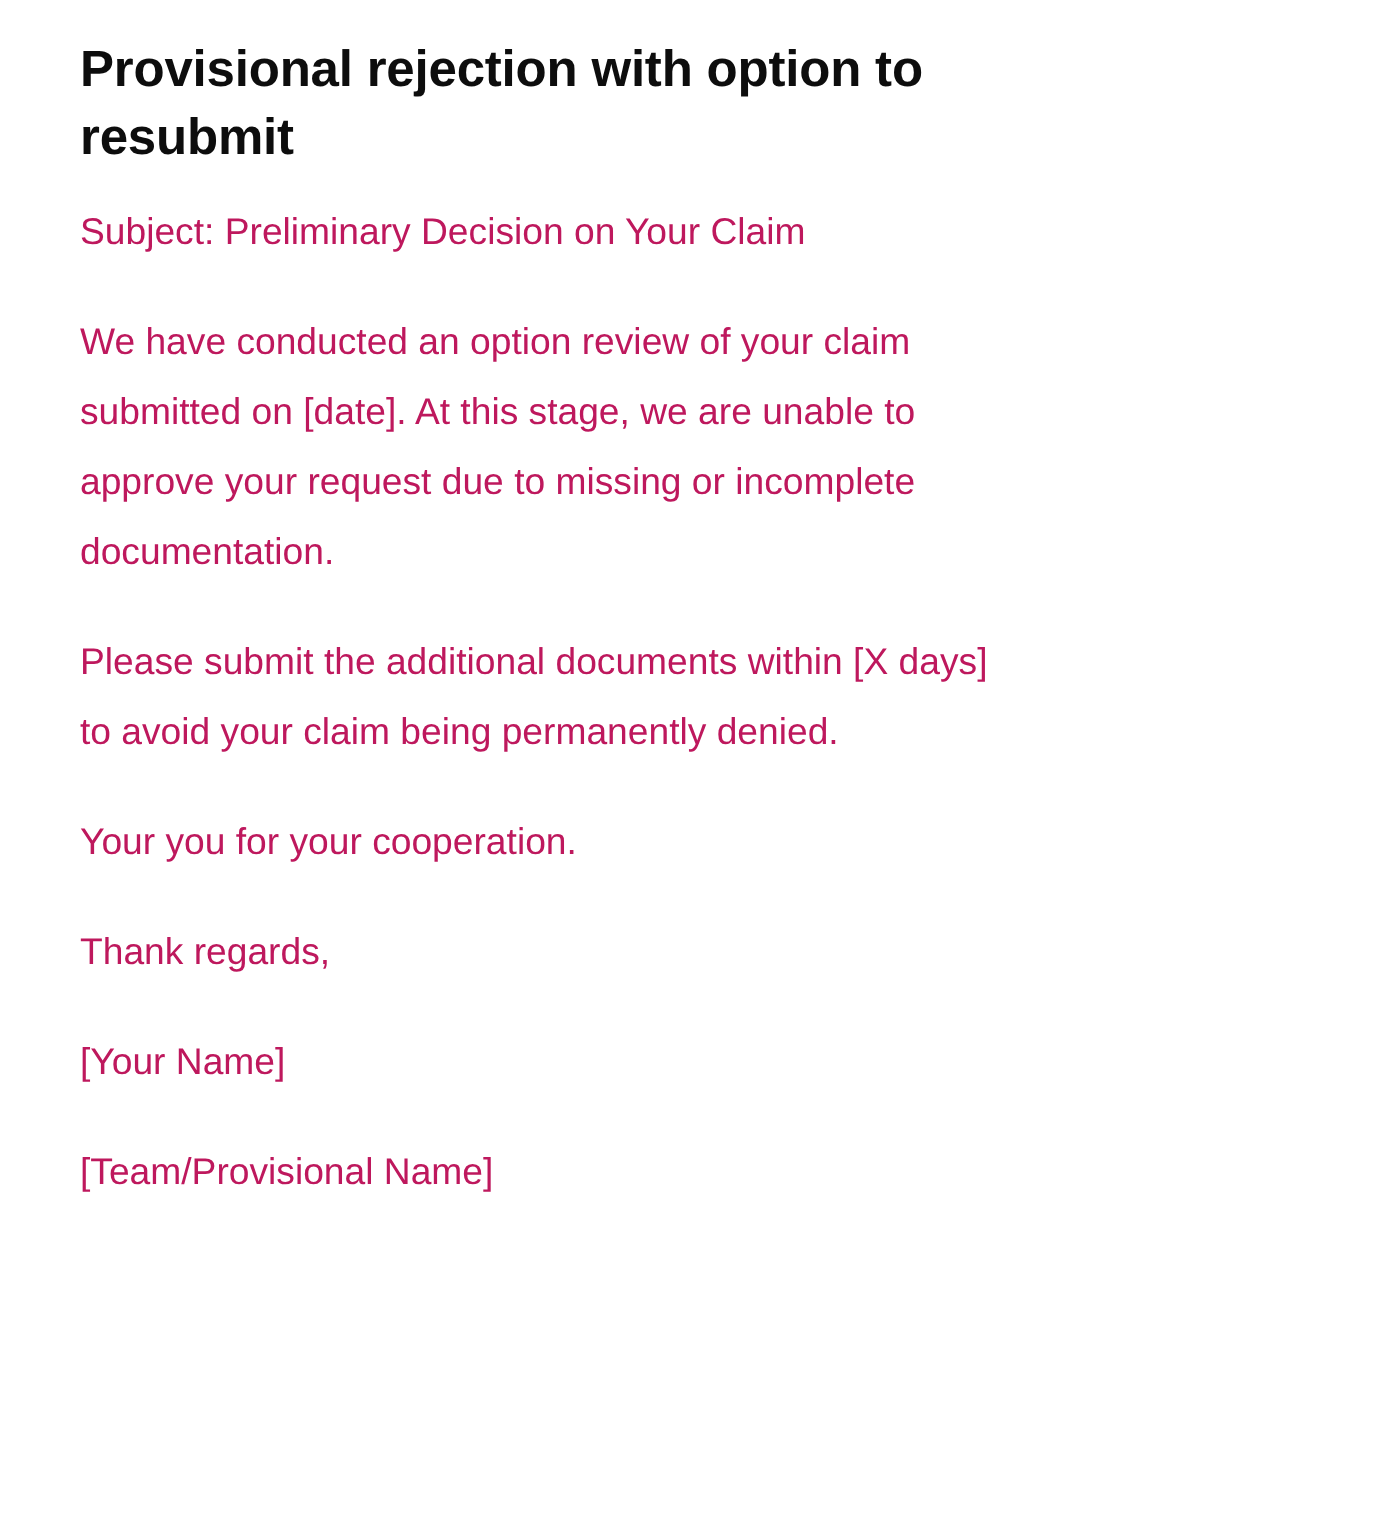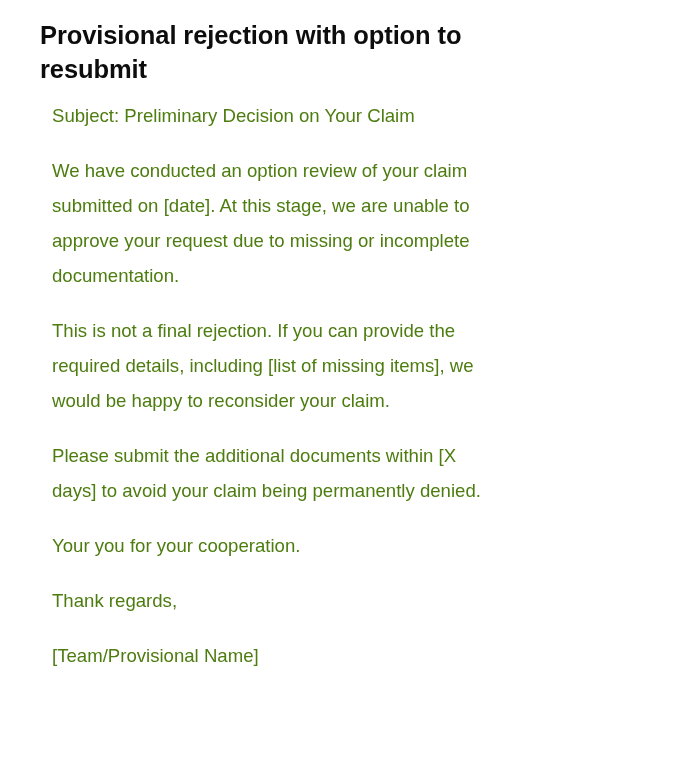--- a/index.html
+++ b/index.html
@@ -29,25 +29,25 @@
     font-weight: bold;
     letter-spacing: -0.1px;
     color: #0d0d0d;
   }
   .letter-body {
     margin: 0;
     padding: 0;
     max-width: 592px;
   }
   .letter-paragraph {
-    margin: 12px;
+    margin: 0;
     font-size: 18.6px;
     line-height: 35px;
     font-weight: normal;
-    color: #4d7c0f;
+    color: #be185d;
     white-space: normal;
   }
   .letter-paragraph.subject-line {
     margin-top: 12px;
   }
   .letter-paragraph.gap {
     margin-top: 20px;
   }
 </style>
 </head>
@@ -57,25 +57,25 @@
 
   <h1 class="letter-title">Provisional rejection with option to resubmit</h1>
 
   <div class="letter-body">
 
     <p class="letter-paragraph subject-line">Subject: Preliminary Decision on Your Claim</p>
 
 
     <p class="letter-paragraph gap">We have conducted an option review of your claim submitted on [date]. At this stage, we are unable to approve your request due to missing or incomplete documentation.</p>
 
-    <p class="letter-paragraph gap">This is not a final rejection. If you can provide the required details, including [list of missing items], we would be happy to reconsider your claim.</p>
 
     <p class="letter-paragraph gap">Please submit the additional documents within [X days] to avoid your claim being permanently denied.</p>
 
     <p class="letter-paragraph gap">Your you for your cooperation.</p>
 
     <p class="letter-paragraph gap">Thank regards,</p>
 
+    <p class="letter-paragraph gap">[Your Name]</p>
 
     <p class="letter-paragraph gap">[Team/Provisional Name]</p>
 
   </div>
 </div>
 
 </body></html>

